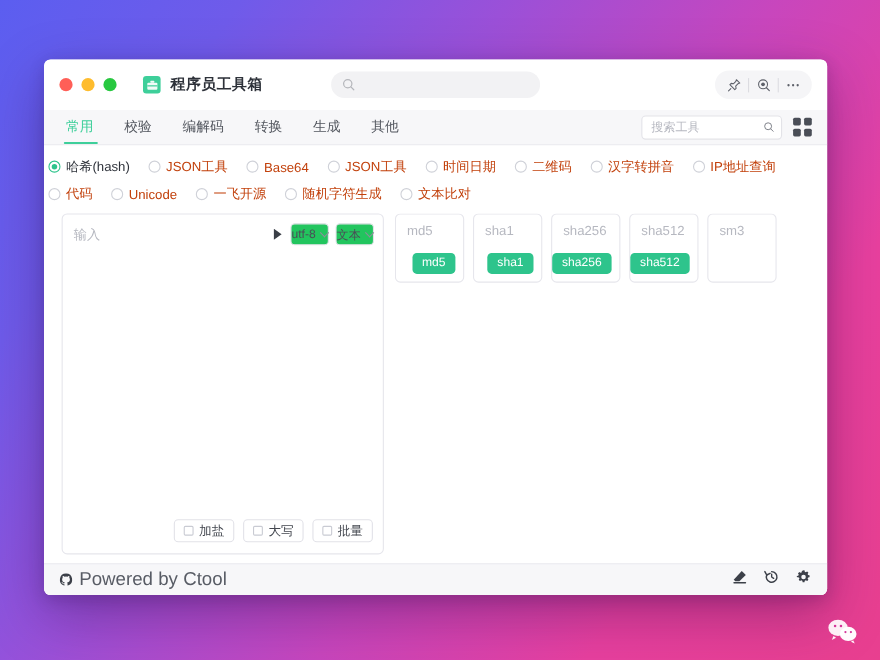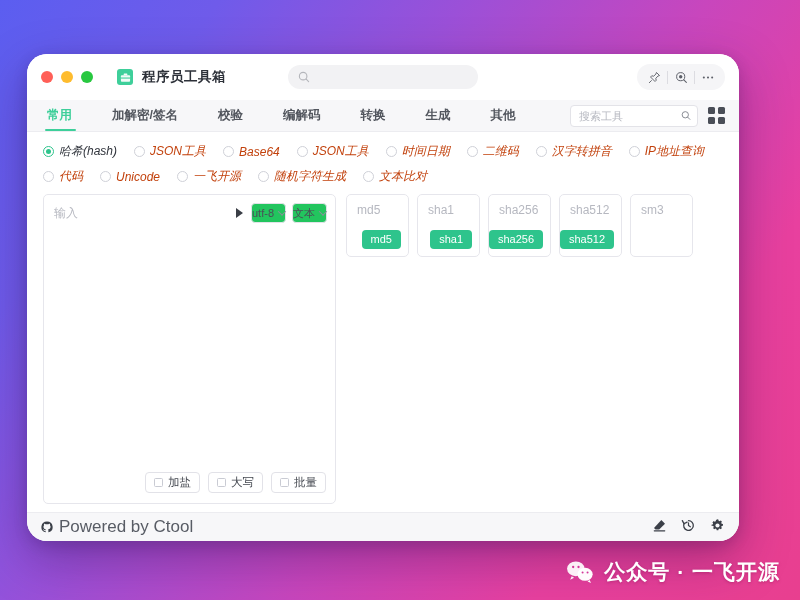--- a/index.html
+++ b/index.html
@@ -18,26 +18,26 @@
         #9b50d8 38%,
         #c846bd 58%,
         #e8409f 78%,
         #e83f8f 100%);
     position: relative;
   }
 
   
   #app-window {
     position: absolute;
-    left: 27px;
+    left: 40px;
     top: 54px;
     width: 712px;
     height: 487px;
     background: #ffffff;
-    border-radius: 20px;
+    border-radius: 6px;
     box-shadow: 0 18px 50px rgba(40, 10, 70, .35),
                 0 4px 14px rgba(40, 10, 70, .18);
     overflow: hidden;
     display: flex;
     flex-direction: column;
   }
 
   
   .titlebar {
     height: 46px;
@@ -106,21 +106,21 @@
   .tabbar {
     height: 32px;
     background: #f7f7f9;
     border-bottom: 1px solid #ececf0;
     display: flex;
     align-items: stretch;
     padding: 0 14px;
     position: relative;
     flex: 0 0 auto;
   }
-  .tabs { display: flex; align-items: stretch; gap: 12px; font-weight: bold; }
+  .tabs { display: flex; align-items: stretch; gap: 0; }
   .tab {
     font-size: 12.5px;
     color: #52565e;
     display: flex;
     align-items: center;
     padding: 0 14px;
     position: relative;
     white-space: nowrap;
   }
   .tab:first-child { padding-left: 6px; }
@@ -158,24 +158,23 @@
   .grid-icon {
     display: grid;
     grid-template-columns: 7px 7px;
     grid-template-rows: 7px 7px;
     gap: 3px;
   }
   .grid-icon i { background: #4a4e57; border-radius: 1.5px; display: block; }
 
   
   .chooser {
-    padding: 11px 16px 9px 16px;
+    padding: 11px 16px 9px 4px;
     background: #ffffff;
     flex: 0 0 auto;
-    font-style: italic;
   }
   .radio-row {
     display: flex;
     align-items: center;
     gap: 0;
     margin-bottom: 8px;
   }
   .radio-row:last-child { margin-bottom: 0; }
   .radio {
     display: flex;
@@ -420,23 +419,20 @@
           <circle cx="13" cy="3" r="1.25" fill="#5d6069"></circle>
         </svg>
       </div>
     </div>
   </div>
 
   <div class="tabbar">
     <div class="tabs">
       <div class="tab active">
           <span>常用</span>
-        </div>
-      <div class="tab">
-          <span>加解密/签名</span>
         </div>
       <div class="tab">
           <span>校验</span>
         </div>
       <div class="tab">
           <span>编解码</span>
         </div>
       <div class="tab">
           <span>转换</span>
         </div>
@@ -619,14 +615,13 @@
   <svg width="28" height="24" viewBox="0 0 30 26" aria-hidden="true">
     <ellipse cx="10.5" cy="9.5" rx="9.5" ry="8" fill="#ffffff" opacity=".92"></ellipse>
     <path d="M6 17.5 4.4 21.4 8.6 19.2Z" fill="#ffffff" opacity=".92"></path>
     <ellipse cx="20.5" cy="15.5" rx="8.2" ry="7" fill="#ffffff" opacity=".98"></ellipse>
     <path d="M25.4 21.6 27 24.8 23.2 23.2Z" fill="#ffffff" opacity=".98"></path>
     <circle cx="7.6" cy="7.6" r="1.25" fill="#d4379a"></circle>
     <circle cx="13.4" cy="7.6" r="1.25" fill="#d4379a"></circle>
     <circle cx="17.8" cy="13.6" r="1.1" fill="#d4379a"></circle>
     <circle cx="23.2" cy="13.6" r="1.1" fill="#d4379a"></circle>
   </svg>
-  <span>公众号 · 一飞开源</span>
 </div>
 
 </body></html>

